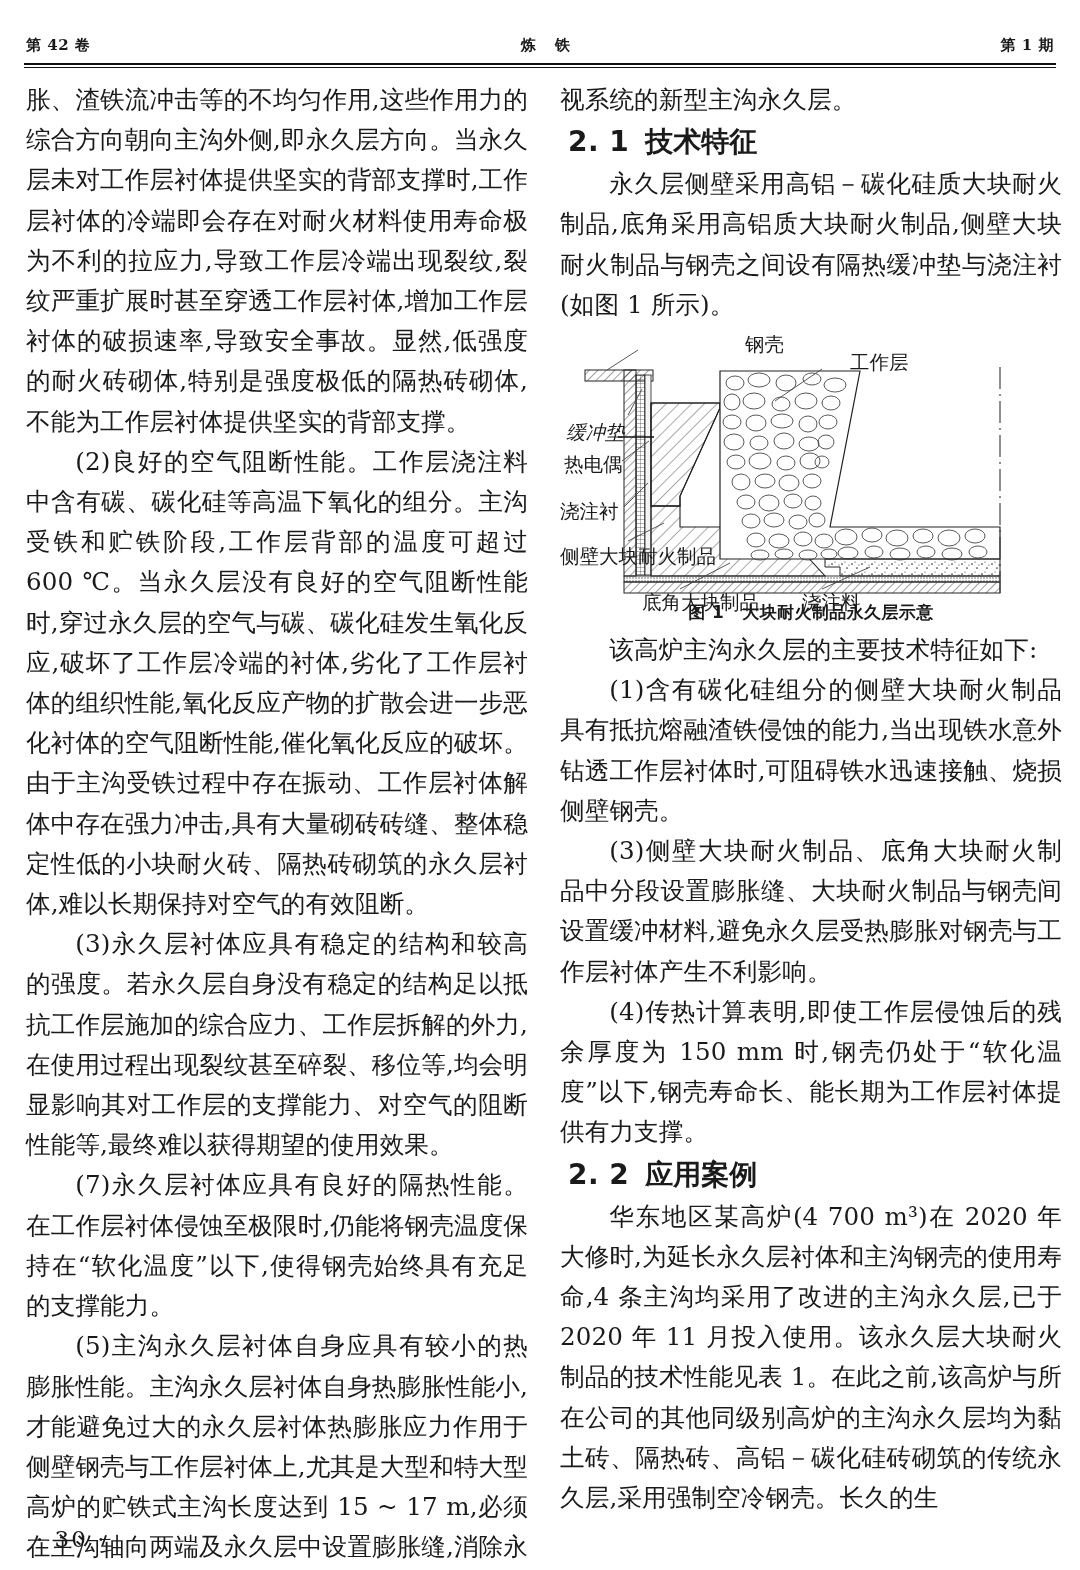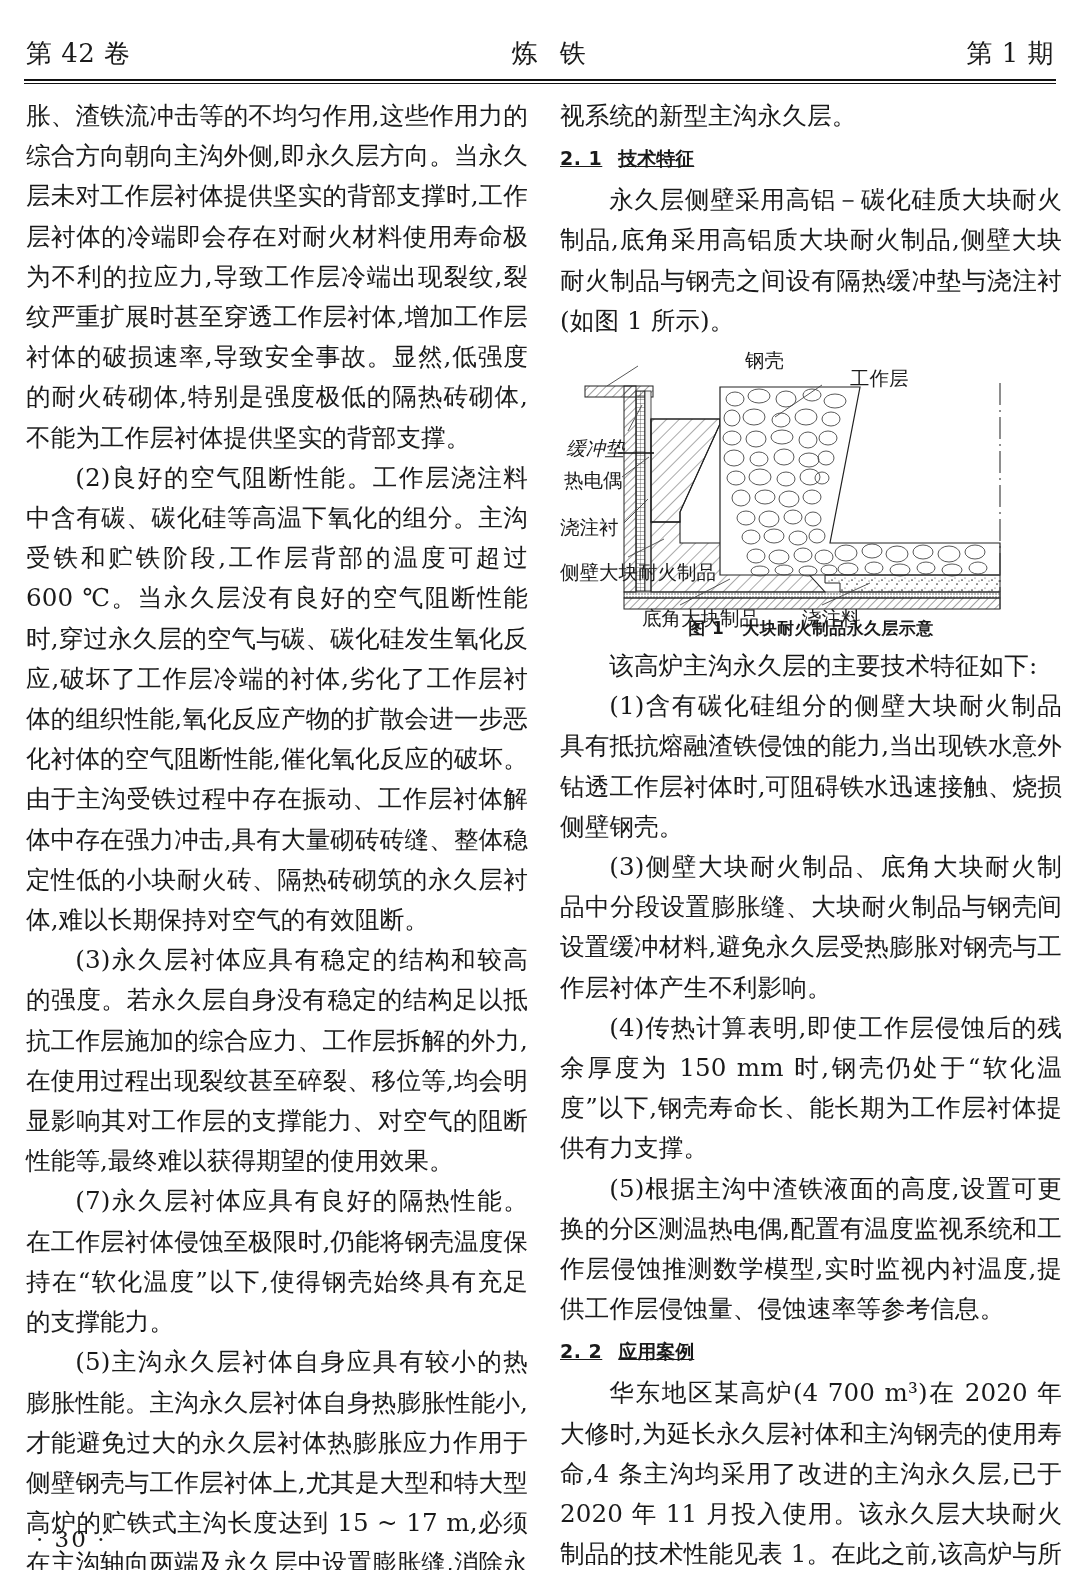--- a/index.html
+++ b/index.html
@@ -22,22 +22,23 @@
     box-sizing: border-box;
     padding: 0 20px;
   }
 
   
   .runhead {
     display: flex;
     align-items: flex-start;
     justify-content: space-between;
     padding: 36px 6px 4px 6px;
-    font-size: 26px;
+    font-size: 15px;
     letter-spacing: 0.5px;
+    font-weight: bold;
   }
   .runhead .mid {
     letter-spacing: 7px;
     padding-left: 7px;
   }
   .rule-double {
     margin: 4px 4px 0 4px;
     border-top: 2.2px solid #111;
     height: 3px;
     box-sizing: border-box;
@@ -66,26 +67,25 @@
     font-size: 24.6px;
     line-height: 40.2px;
     text-align: justify;
     text-justify: inter-ideograph;
     text-indent: 0;
     letter-spacing: 0.1px;
   }
   p.indent { text-indent: 2em; }
 
   h3.subsec {
-    margin: 2px 0 2px 0;
-    font-size: 19px;
+    margin: 2px 0 2px 8px;
+    font-size: 28px;
     font-weight: bold;
     font-family: "DejaVu Sans", "Liberation Sans", sans-serif;
     line-height: 40px;
-    text-decoration: underline;
   }
   h3.subsec .num { margin-right: 16px; letter-spacing: 0.5px; }
 
   .pagenum {
     position: absolute;
     left: 36px;
     bottom: 18px;
     font-size: 23px;
     letter-spacing: 2px;
   }
@@ -314,21 +314,20 @@
 
       <p class="para indent">该高炉主沟永久层的主要技术特征如下:</p>
 
       <p class="para indent">(1)含有碳化硅组分的侧壁大块耐火制品具有抵抗熔融渣铁侵蚀的能力,当出现铁水意外钻透工作层衬体时,可阻碍铁水迅速接触、烧损侧壁钢壳。</p>
 
 
       <p class="para indent">(3)侧壁大块耐火制品、底角大块耐火制品中分段设置膨胀缝、大块耐火制品与钢壳间设置缓冲材料,避免永久层受热膨胀对钢壳与工作层衬体产生不利影响。</p>
 
       <p class="para indent">(4)传热计算表明,即使工作层侵蚀后的残余厚度为 150 mm 时,钢壳仍处于“软化温度”以下,钢壳寿命长、能长期为工作层衬体提供有力支撑。</p>
 
-      <p class="para indent">(5)根据主沟中渣铁液面的高度,设置可更换的分区测温热电偶,配置有温度监视系统和工作层侵蚀推测数学模型,实时监视内衬温度,提供工作层侵蚀量、侵蚀速率等参考信息。</p>
 
       <h3 class="subsec">
         <span class="num">2. 2</span><span>应用案例</span>
       </h3>
 
       <p class="para indent">华东地区某高炉(4 700 m³)在 2020 年大修时,为延长永久层衬体和主沟钢壳的使用寿命,4 条主沟均采用了改进的主沟永久层,已于 2020 年 11 月投入使用。该永久层大块耐火制品的技术性能见表 1。在此之前,该高炉与所在公司的其他同级别高炉的主沟永久层均为黏土砖、隔热砖、高铝－碳化硅砖砌筑的传统永久层,采用强制空冷钢壳。长久的生</p>
     </div>
   </div>
 
   <div class="pagenum">· 30 ·</div>

